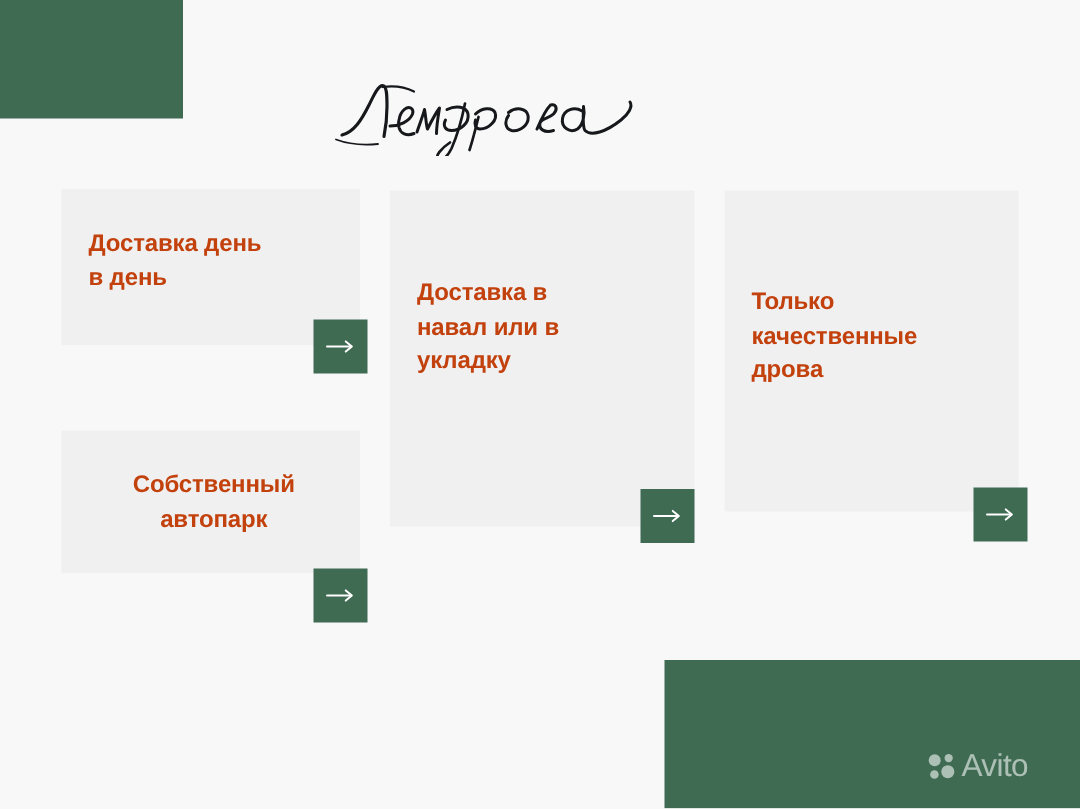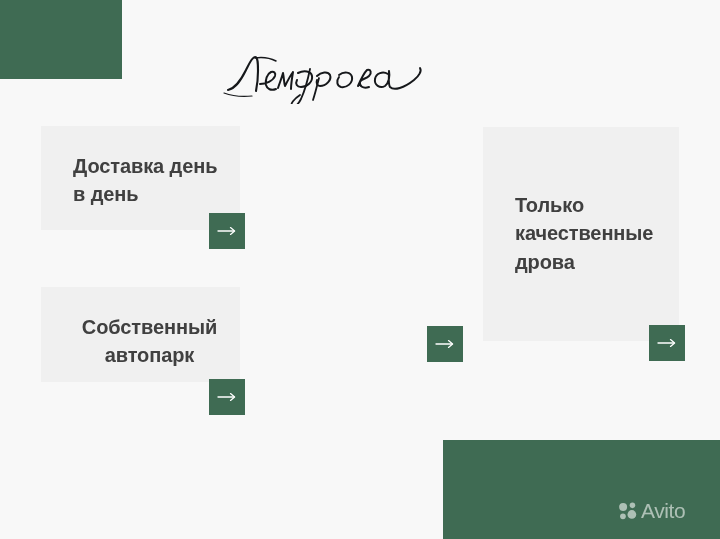--- a/index.html
+++ b/index.html
@@ -54,24 +54,24 @@
   }
 
   
   .card {
     position: absolute;
     background: #f0f0f0;
     box-sizing: border-box;
   }
   .card-text {
     position: absolute;
-    left: 32px;
+    left: 18px;
     right: 14px;
-    color: #404040;
-    font-size: 20px;
+    color: #c2410c;
+    font-size: 16px;
     font-weight: bold;
     line-height: 1.42;
     letter-spacing: -0.1px;
     white-space: pre-line;
   }
 
   #card-day .card-text  { top: 26px; }
   #card-fleet .card-text { top: 26px; text-align: center; }
   #card-bulk .card-text  { top: 58px; }
   #card-quality .card-text { top: 64px; }
@@ -198,20 +198,25 @@
     <div class="card-text">Собственный
 автопарк</div>
   </div>
   <div class="arrow-btn" id="arrow-fleet">
     <svg viewBox="0 0 20 10" xmlns="http://www.w3.org/2000/svg">
       <path d="M1 5 H17" stroke="#ffffff" stroke-width="1.3" stroke-linecap="round" fill="none"></path>
       <path d="M13.5 1.6 L17.6 5 L13.5 8.4" stroke="#ffffff" stroke-width="1.3" stroke-linecap="round" stroke-linejoin="round" fill="none"></path>
     </svg>
   </div>
 
+  <div class="card" id="card-bulk">
+    <div class="card-text">Доставка в
+навал или в
+укладку</div>
+  </div>
   <div class="arrow-btn" id="arrow-bulk">
     <svg viewBox="0 0 20 10" xmlns="http://www.w3.org/2000/svg">
       <path d="M1 5 H17" stroke="#ffffff" stroke-width="1.3" stroke-linecap="round" fill="none"></path>
       <path d="M13.5 1.6 L17.6 5 L13.5 8.4" stroke="#ffffff" stroke-width="1.3" stroke-linecap="round" stroke-linejoin="round" fill="none"></path>
     </svg>
   </div>
 
   <div class="card" id="card-quality">
     <div class="card-text">Только
 качественные

